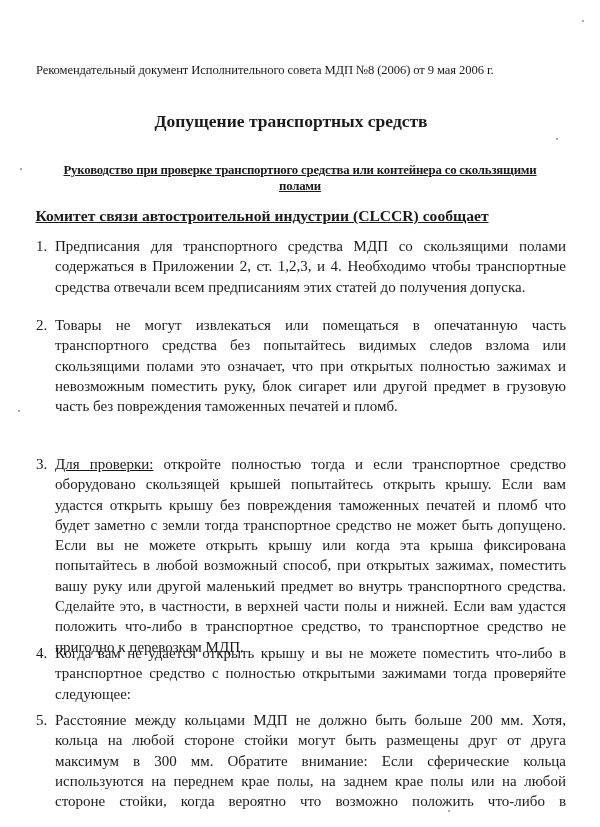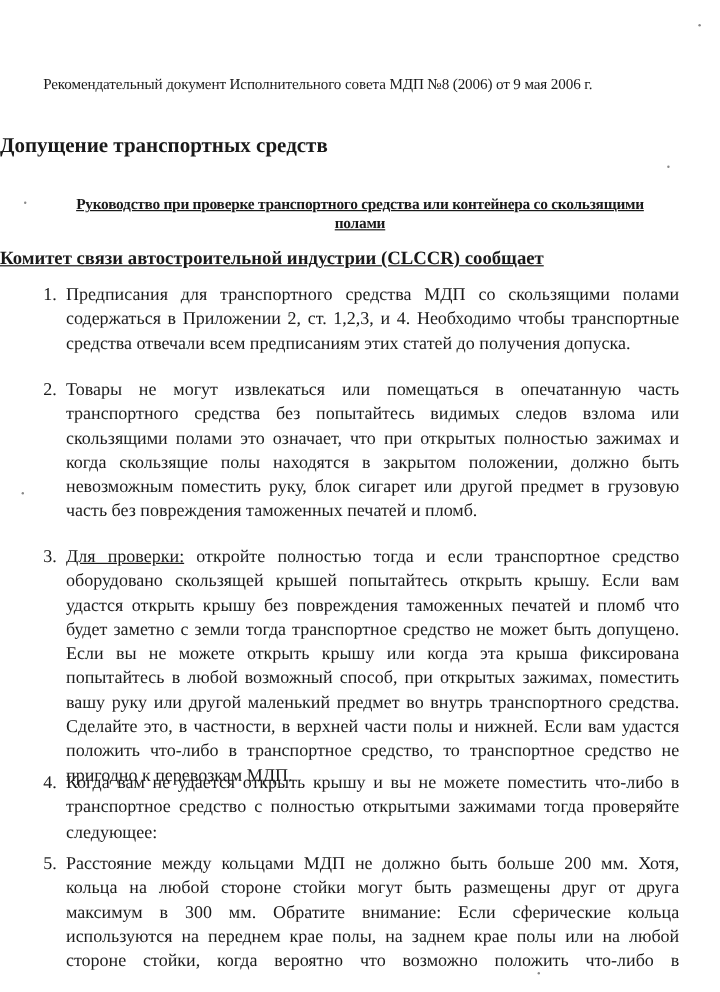--- a/index.html
+++ b/index.html
@@ -4,29 +4,29 @@
   <style>
     html, body { margin: 0; padding: 0; }
     body {
       width: 600px; height: 827px; background: #ffffff; position: relative; overflow: hidden;
       font-family: "Liberation Serif", "DejaVu Serif", serif; color: #1a1a1a;
     }
     .header-line {
       position: absolute; left: 36px; top: 63px; font-size: 12.6px; letter-spacing: -0.1px; white-space: nowrap;
     }
     .title {
-      position: absolute; left: 0; width: 582px; top: 111px; text-align: left;
+      position: absolute; left: 0; width: 582px; top: 111px; text-align: center;
       font-size: 17.5px; font-weight: bold;
     }
     .subtitle {
       position: absolute; left: 40px; width: 520px; top: 162px; text-align: center;
       font-size: 12.8px; font-weight: bold; text-decoration: underline; line-height: 16px; letter-spacing: -0.2px;
     }
     .committee {
-      position: absolute; left: 0; width: 524px; top: 207px; text-align: left;
+      position: absolute; left: 0; width: 524px; top: 207px; text-align: center;
       font-size: 15.6px; font-weight: bold; text-decoration: underline;
     }
     .item {
       position: absolute; left: 36px; width: 530px; font-size: 15px; line-height: 20.3px;
     }
     .item .num { position: absolute; left: 0; top: 0; }
     .item .body { margin-left: 19px; }
     .item .ln { display: block; text-align: justify; text-align-last: justify; white-space: nowrap; height: 20.3px; }
     .item .ln.last { text-align-last: left; }
     .u { text-decoration: underline; }
@@ -52,21 +52,20 @@
       <span class="ln last">средства отвечали всем предписаниям этих статей до получения допуска.</span>
     </div>
   </div>
 
   <div class="item" style="top:315px">
     <span class="num">2.</span>
     <div class="body">
       <span class="ln" style="white-space: normal; overflow: hidden;">Товары не могут извлекаться или помещаться в опечатанную часть</span>
       <span class="ln" style="white-space: normal; overflow: hidden;">транспортного средства без попытайтесь видимых следов взлома или</span>
       <span class="ln" style="white-space: normal; overflow: hidden;">скользящими полами это означает, что при открытых полностью зажимах и</span>
-      <span class="ln" style="white-space: normal; overflow: hidden;">когда скользящие полы находятся в закрытом положении, должно быть</span>
       <span class="ln" style="white-space: normal; overflow: hidden;">невозможным поместить руку, блок сигарет или другой предмет в грузовую</span>
       <span class="ln last">часть без повреждения таможенных печатей и пломб.</span>
     </div>
   </div>
 
   <div class="item" style="top:454px">
     <span class="num">3.</span>
     <div class="body">
       <span class="ln" style="white-space: normal; overflow: hidden;"><span class="u">Для проверки:</span><span> откройте полностью тогда и если транспортное средство</span></span>
       <span class="ln" style="white-space: normal; overflow: hidden;">оборудовано скользящей крышей попытайтесь открыть крышу. Если вам</span>

